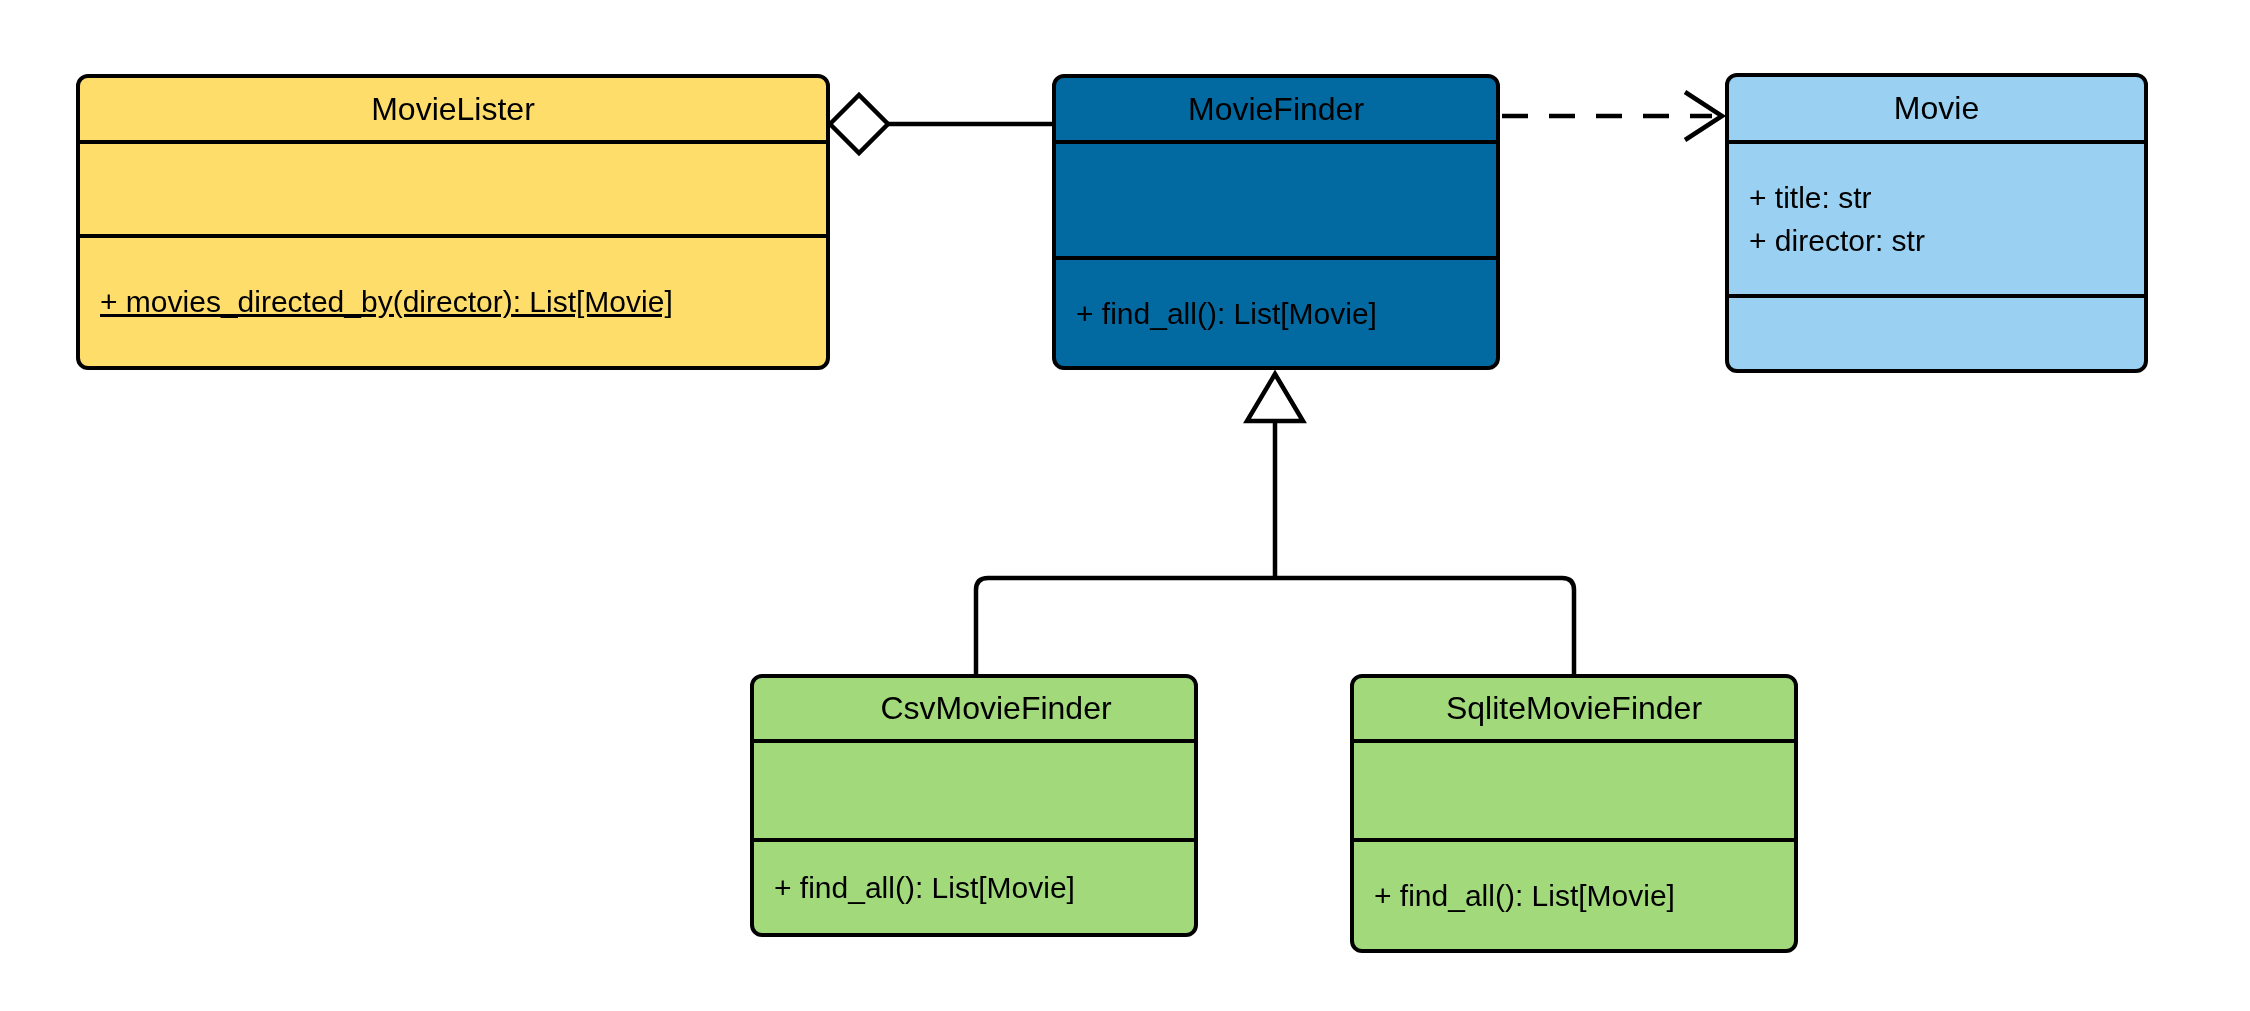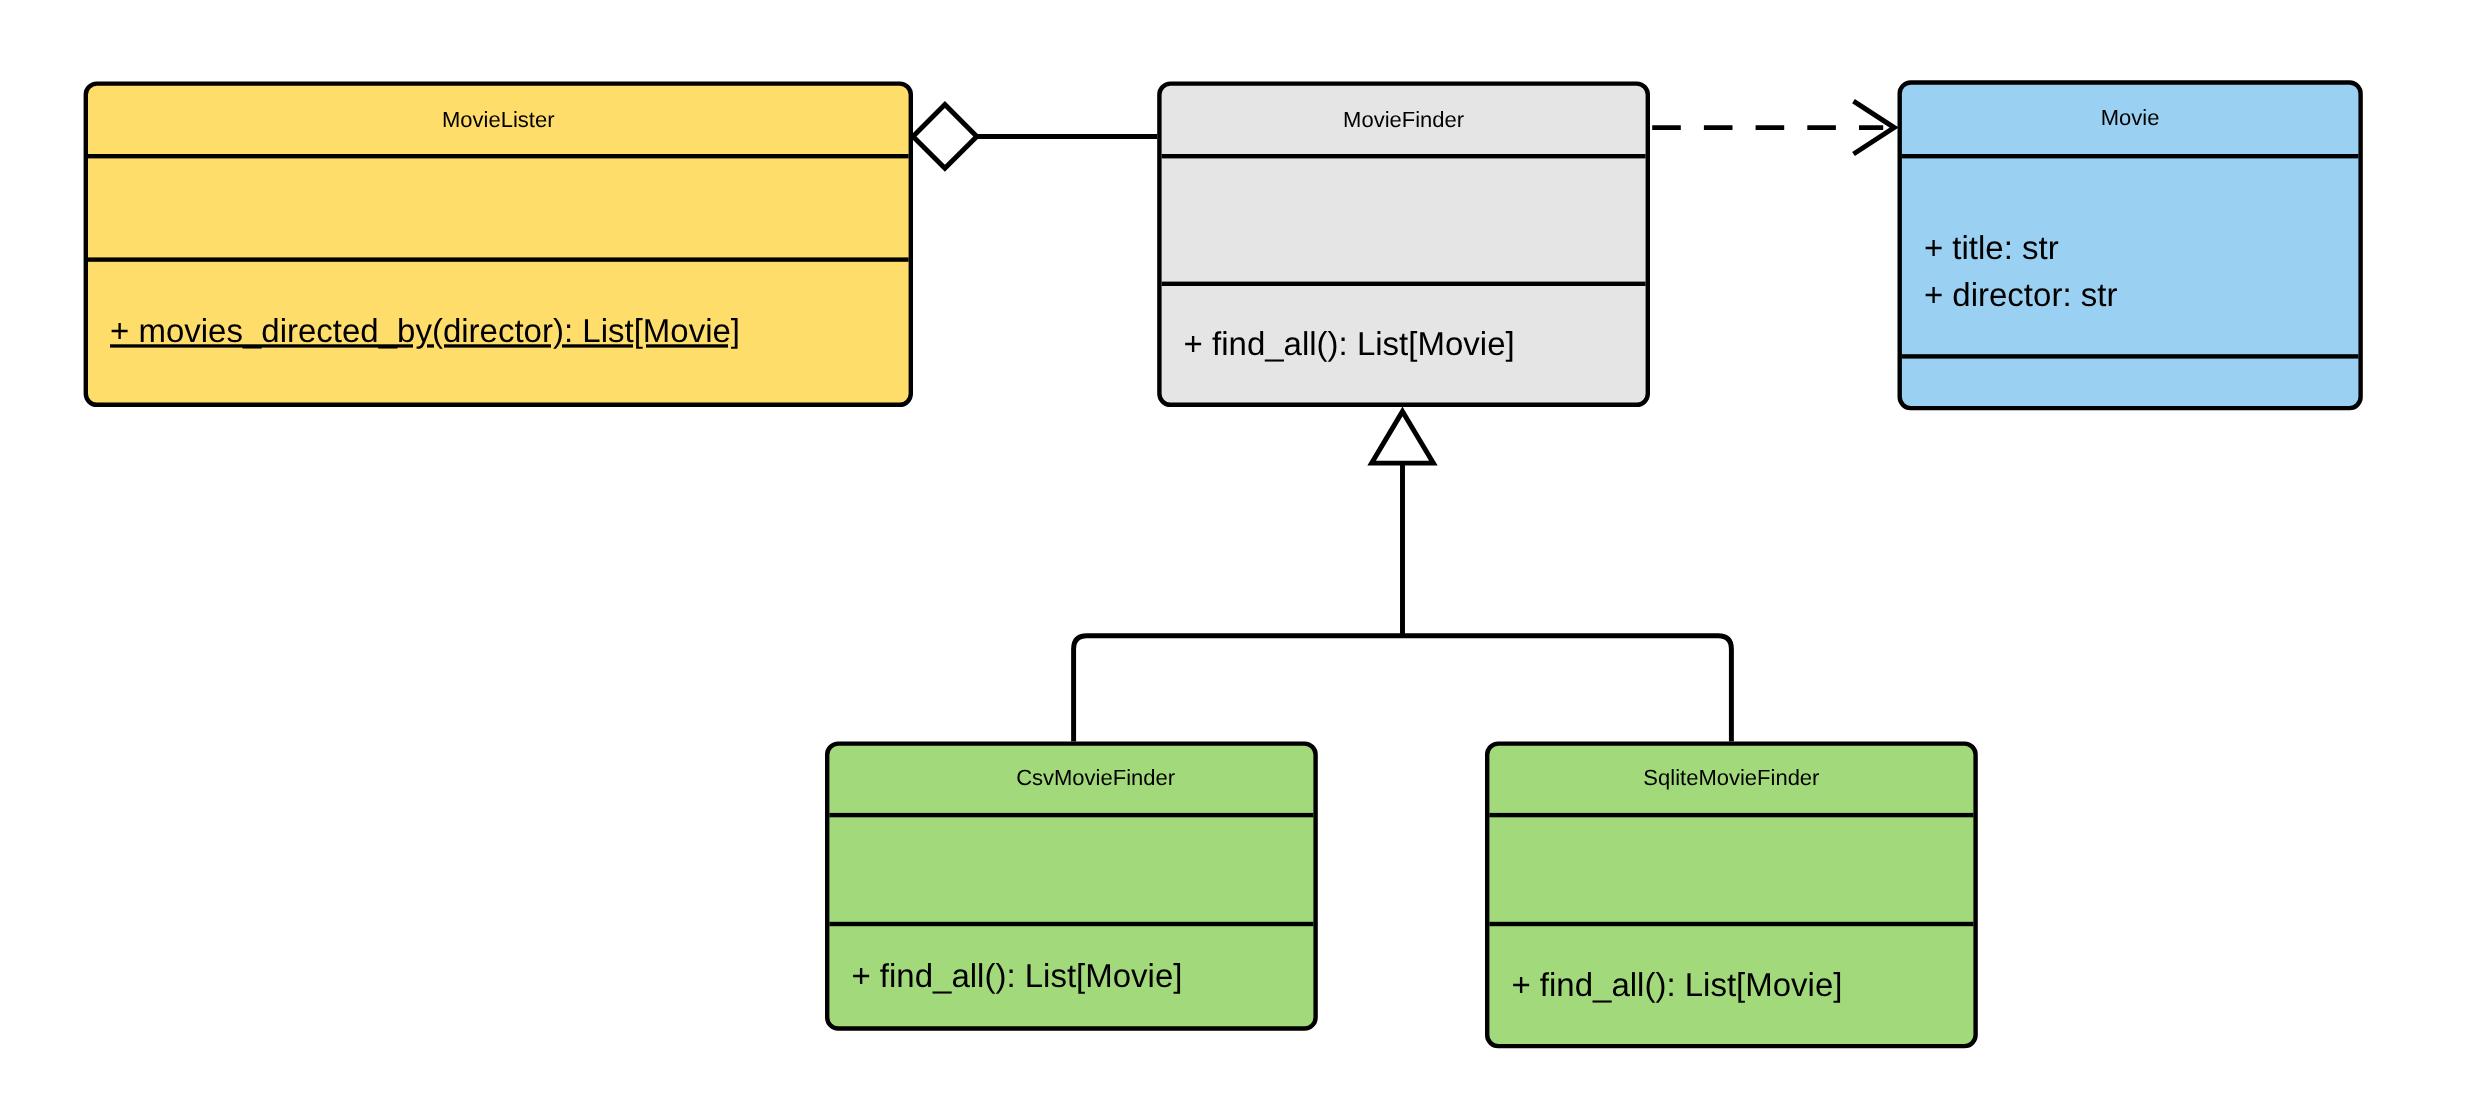--- a/index.html
+++ b/index.html
@@ -22,21 +22,21 @@
   }
   .compartment{
     box-sizing:content-box;
     display:flex;
     flex-direction:column;
     justify-content:center;
   }
   .compartment.with-sep{border-bottom:4px solid #000000;}
   .compartment.title{
     align-items:center;
-    font-size:20px;
+    font-size:32px;
   }
   .compartment.members{
     padding-left:20px;
     padding-right:18px;
     font-size:30px;
     line-height:43px;
   }
   .compartment.methods-ml{line-height:42px;}
   .edges{
     position:absolute;
@@ -56,29 +56,29 @@
 <div class="canvas">
 
   <div class="uml-class" style="left: 76px; top: 74px; width: 754px; height: 296px; background-color: rgb(255, 221, 107);">
     <div class="compartment title with-sep" style="flex:0 0 62px;">MovieLister</div>
     <div class="compartment with-sep" style="flex:0 0 90px;"></div>
     <div class="compartment members methods-ml" style="flex:1 1 auto;text-decoration:underline;">
       <div>+ movies_directed_by(director): List[Movie]</div>
     </div>
   </div>
 
-  <div class="uml-class" style="left: 1052px; top: 74px; width: 448px; height: 296px; background-color: #e5e5e5;">
+  <div class="uml-class" style="left: 1052px; top: 74px; width: 448px; height: 296px; background-color: #0369a1;">
     <div class="compartment title with-sep" style="flex:0 0 62px;">MovieFinder</div>
     <div class="compartment with-sep" style="flex:0 0 112px;"></div>
     <div class="compartment members" style="flex:1 1 auto;">
       <div>+ find_all(): List[Movie]</div>
     </div>
   </div>
 
-  <div class="uml-class" style="left: 1725px; top: 73px; width: 423px; height: 300px; background-color: rgb(154, 209, 242); gap: 28px;">
+  <div class="uml-class" style="left: 1725px; top: 73px; width: 423px; height: 300px; background-color: rgb(154, 209, 242);">
     <div class="compartment title with-sep" style="flex:0 0 63px;">Movie</div>
     <div class="compartment members with-sep" style="flex:0 0 150px;">
       <div>+ title: str</div>
       <div>+ director: str</div>
     </div>
     <div class="compartment" style="flex:1 1 auto;"></div>
   </div>
 
   <div class="uml-class" style="left: 750px; top: 674px; width: 448px; height: 263px; background-color: rgb(162, 217, 123);">
     <div class="compartment title with-sep" style="flex:0 0 61px;padding-left:44px;">CsvMovieFinder</div>

